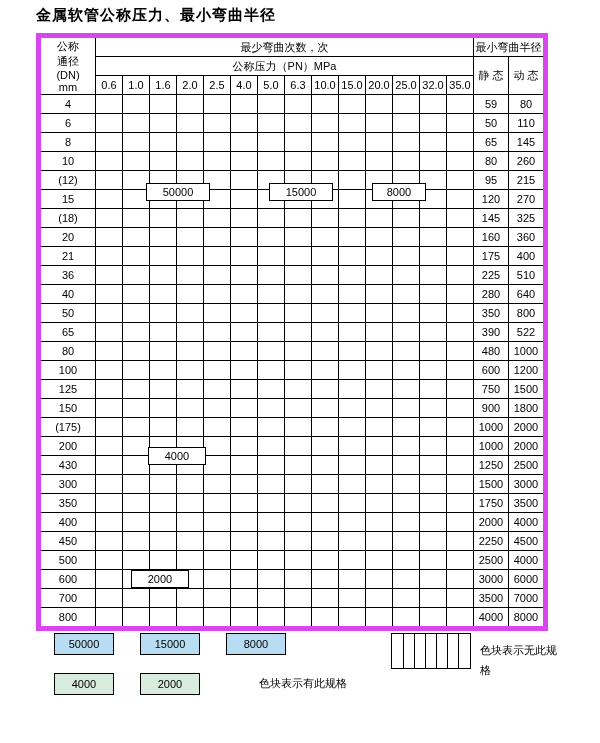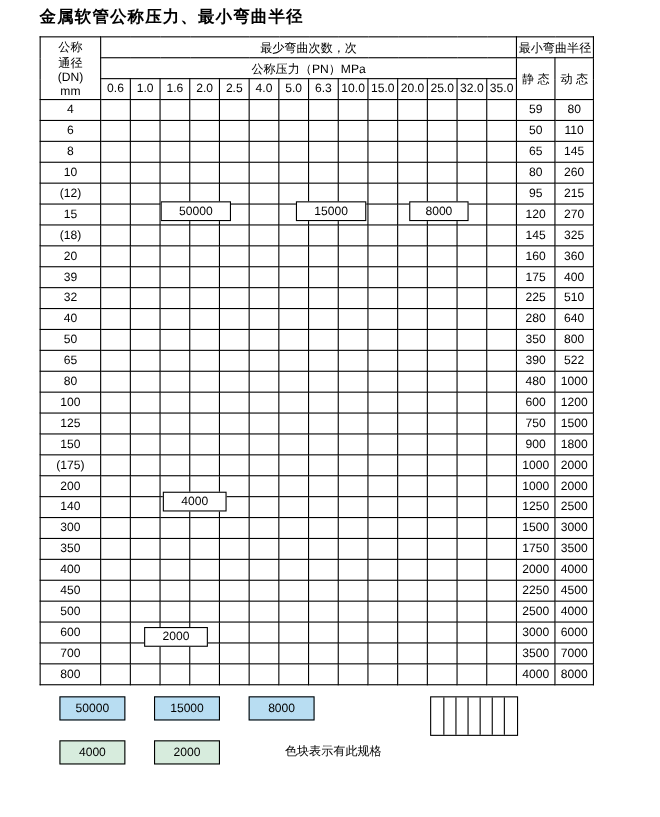--- a/index.html
+++ b/index.html
@@ -17,21 +17,21 @@
     left:36px;top:6px;
     font-family:Liberation Mono, monospace;
     font-weight:bold;
     font-size:15px;
     letter-spacing:1px;
   }
   #sheet{
     position:absolute;
     left:36px;top:33px;
     border-collapse:collapse;
-    border:1px solid #d946ef;
+    border:5px solid #d946ef;
   }
   #sheet td,#sheet th{
     border:1px solid #000;
     padding:0;
     text-align:center;
     vertical-align:middle;
     font-weight:normal;
     font-size:11px;
     height:18px;
     background:#fff;
@@ -267,40 +267,40 @@
         <td class="pcell blue"></td>
         <td class="pcell blue"></td>
         <td class="pcell blue"></td>
         <td class="pcell empty"></td>
         <td class="pcell empty"></td>
         <td class="pcell empty"></td>
         <td class="rcell">160</td>
         <td class="rcell">360</td>
       </tr>
       <tr>
-        <td class="dncell rowlbl">39</td>
+        <td class="dncell rowlbl">21</td>
         <td class="pcell blue"></td>
         <td class="pcell blue"></td>
         <td class="pcell blue"></td>
         <td class="pcell blue"></td>
         <td class="pcell blue"></td>
         <td class="pcell blue"></td>
         <td class="pcell blue"></td>
         <td class="pcell blue"></td>
         <td class="pcell blue"></td>
         <td class="pcell blue"></td>
         <td class="pcell empty"></td>
         <td class="pcell empty"></td>
         <td class="pcell empty"></td>
         <td class="pcell empty"></td>
         <td class="rcell">175</td>
         <td class="rcell">400</td>
       </tr>
       <tr>
-        <td class="dncell rowlbl">32</td>
+        <td class="dncell rowlbl">36</td>
         <td class="pcell blue"></td>
         <td class="pcell blue"></td>
         <td class="pcell blue"></td>
         <td class="pcell blue"></td>
         <td class="pcell blue"></td>
         <td class="pcell blue"></td>
         <td class="pcell blue"></td>
         <td class="pcell blue"></td>
         <td class="pcell blue"></td>
         <td class="pcell empty"></td>
@@ -476,21 +476,21 @@
         <td class="pcell empty"></td>
         <td class="pcell empty"></td>
         <td class="pcell empty"></td>
         <td class="pcell empty"></td>
         <td class="pcell empty"></td>
         <td class="pcell empty"></td>
         <td class="rcell">1000</td>
         <td class="rcell">2000</td>
       </tr>
       <tr>
-        <td class="dncell rowlbl">140</td>
+        <td class="dncell rowlbl">430</td>
         <td class="pcell lgreen"></td>
         <td class="pcell lgreen"></td>
         <td class="pcell lgreen"></td>
         <td class="pcell lgreen"></td>
         <td class="pcell empty"></td>
         <td class="pcell empty"></td>
         <td class="pcell empty"></td>
         <td class="pcell empty"></td>
         <td class="pcell empty"></td>
         <td class="pcell empty"></td>
@@ -672,13 +672,14 @@
   <div class="lgbox lgreen" style="left:104px;top:40px;">2000</div>
   <div class="lgtext" style="left:190px;top:40px;margin-left:33px;">色块表示有此规格</div>
   <div id="nospec">
       <div class="v" style="left: 11px;"></div>
       <div class="v" style="left: 22px;"></div>
       <div class="v" style="left: 33px;"></div>
       <div class="v" style="left: 44px;"></div>
       <div class="v" style="left: 55px;"></div>
       <div class="v" style="left: 66px;"></div>
     </div>
+  <div class="lgtext" style="left:444px;top:7px;">色块表示无此规格</div>
 </div>
 
 </body></html>

